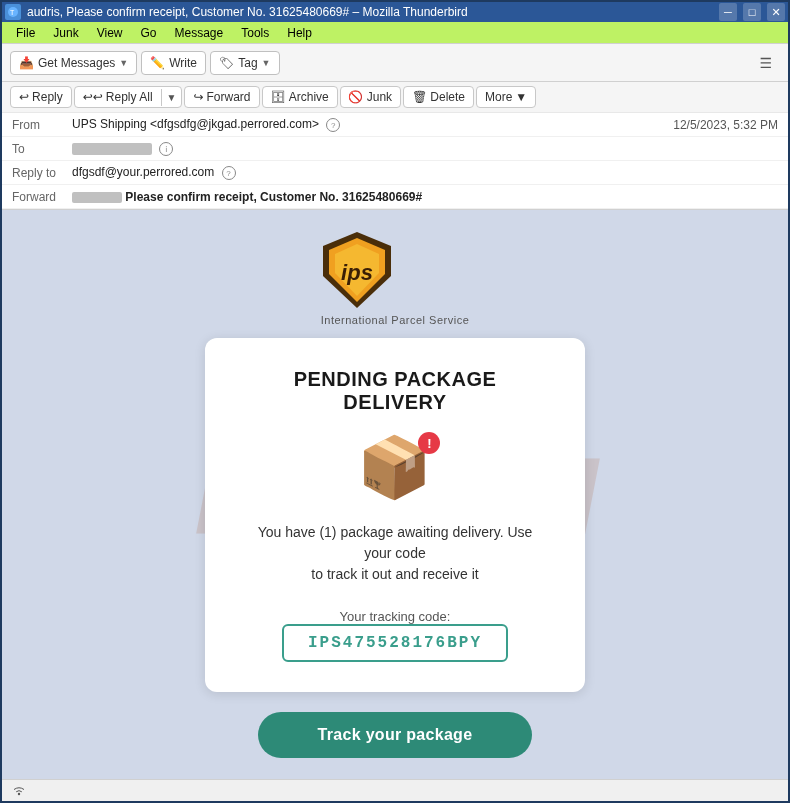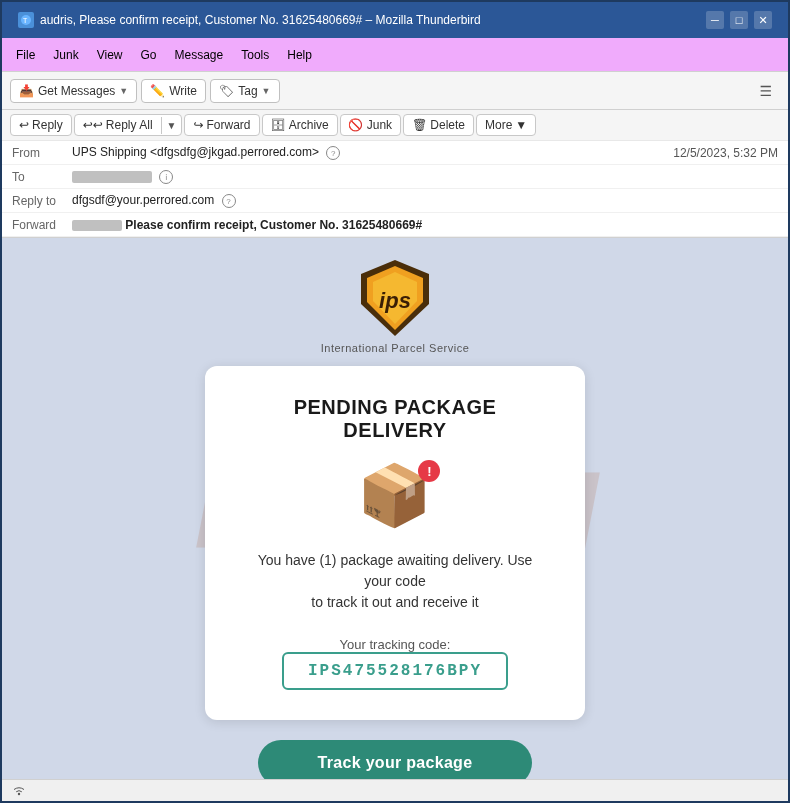--- a/index.html
+++ b/index.html
@@ -9,24 +9,24 @@
       font-family: -apple-system, BlinkMacSystemFont, 'Segoe UI', Arial, sans-serif;
       font-size: 13px;
       background: #1e3a5f;
       overflow: hidden;
     }
 
     
     .title-bar {
       background: #2b5797;
       color: #fff;
-      height: 36px;
+      height: 20px;
       display: flex;
       align-items: center;
-      padding: 0 16px;
+      padding: 0 3px;
       font-size: 12px;
     }
     .title-bar .app-icon {
       width: 16px; height: 16px;
       background: #4a90d9;
       border-radius: 2px;
       margin-right: 6px;
       display: flex; align-items: center; justify-content: center;
       font-size: 9px; color: white;
     }
@@ -35,22 +35,22 @@
     .title-bar-btn {
       width: 18px; height: 18px;
       background: rgba(255,255,255,0.2);
       border: none; cursor: pointer; color: white;
       font-size: 11px; display: flex; align-items: center; justify-content: center;
       border-radius: 2px;
     }
 
     
     .menu-bar {
-      background: #f0abfc;
-      height: 34px;
+      background: #bef264;
+      height: 22px;
       display: flex;
       align-items: center;
       padding: 0 6px;
       gap: 2px;
       border-bottom: 1px solid #d0d0d0;
     }
     .menu-item {
       padding: 2px 8px;
       font-size: 12px;
       color: #000;
@@ -204,21 +204,20 @@
     }
 
     
     .ips-header {
       text-align: center;
       margin-bottom: 12px;
     }
     .ips-logo {
       display: inline-flex;
       flex-direction: column;
-      align-items: center;
     }
     .ips-subtitle {
       font-size: 11px;
       color: #555;
       margin-top: 4px;
       letter-spacing: 0.5px;
     }
 
     
     .delivery-card {

